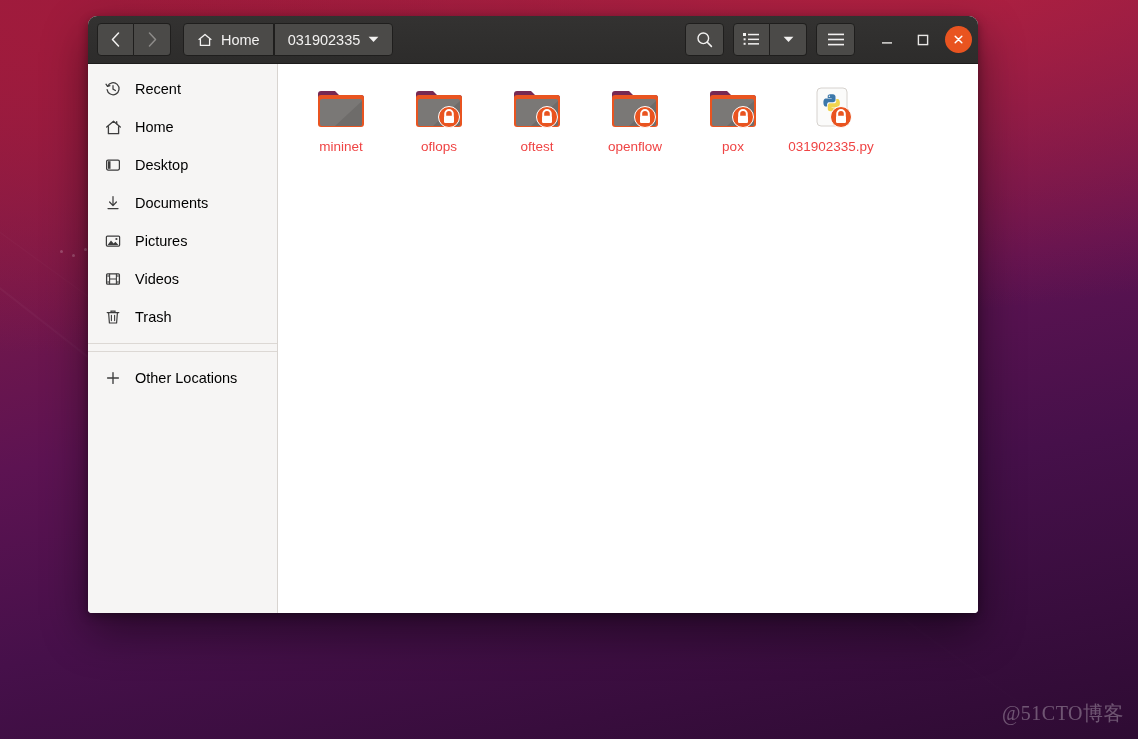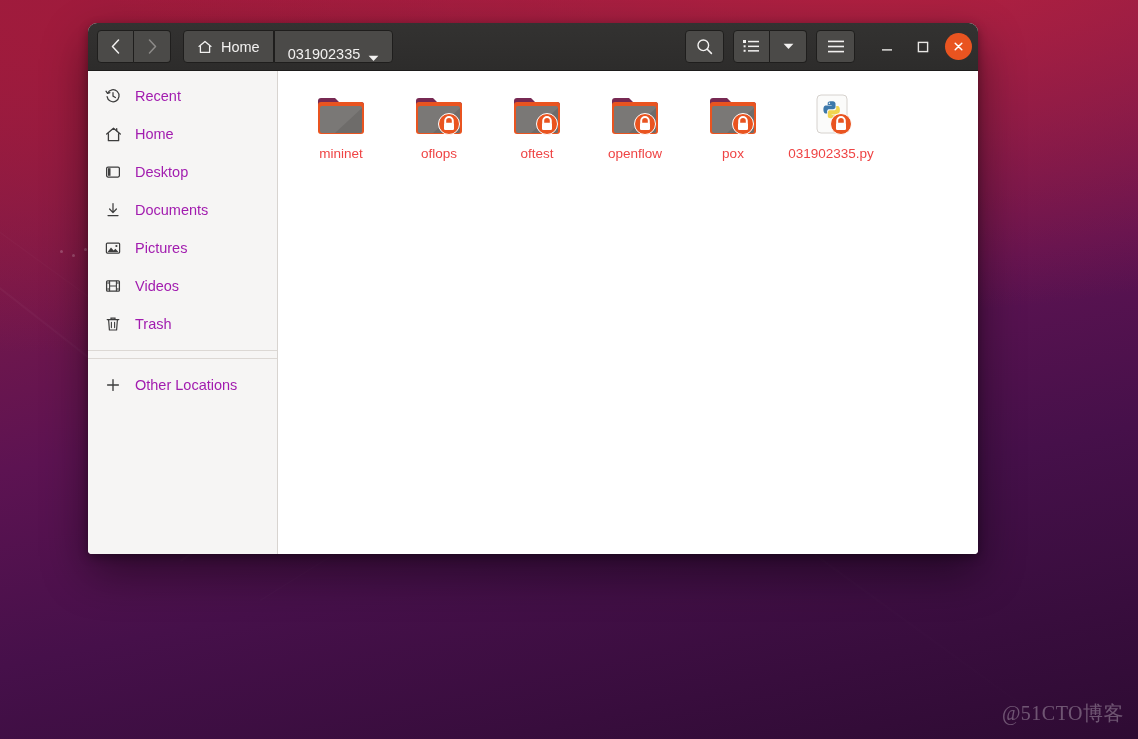--- a/index.html
+++ b/index.html
@@ -25,21 +25,21 @@
   .s4 { left:260px; top:600px; width:480px; height:1px; transform:rotate(-32deg); opacity:.4; }
   .s5 { left:700px; top:470px; width:520px; height:2px; transform:rotate(36deg); opacity:.35; }
   .bg-dots { position:absolute; left:60px; top:250px; }
   .bg-dots i {
     position:absolute; display:block; width:3px; height:3px; border-radius:50%;
     background:rgba(255,255,255,0.22);
   }
 
   
   .window {
-    position:absolute; left:88px; top:23px; width:890px; height:531px;
+    position:absolute; left:88px; top:16px; width:890px; height:597px;
     border-radius:9px 9px 4px 4px;
     box-shadow:0 18px 46px rgba(0,0,0,.45), 0 3px 10px rgba(0,0,0,.35);
     overflow:hidden;
     display:flex; flex-direction:column;
     background:#ffffff;
   }
   .titlebar {
     height:48px; flex:0 0 48px;
     background:linear-gradient(180deg,#333231 0%,#2d2c2b 100%);
     border-bottom:1px solid #1d1c1b;
@@ -61,40 +61,40 @@
   .tb-btn.disabled { color:#8d8b89; }
 
   .crumbs { display:flex; margin-left:12px; }
   .crumb {
     height:33px; background:#4b4a48; border:1px solid #1f1e1d;
     display:flex; align-items:center; gap:8px; padding:0 13px;
     color:#f2f1f0; font-size:14.5px; cursor:pointer; white-space:nowrap;
   }
   .crumb + .crumb { border-left:1px solid #1f1e1d; }
   .crumbs .crumb:first-child { border-radius:4px 0 0 4px; }
-  .crumbs .crumb:last-child { border-radius:0 4px 4px 0;align-items:flex-end; }
+  .crumbs .crumb:last-child { border-radius:0 4px 4px 0; }
 
   .tb-right { margin-left:auto; display:flex; align-items:center; gap:9px; }
   .win-ctl {
     width:27px; height:27px; display:flex; align-items:center; justify-content:center;
     color:#e8e6e4; cursor:pointer; border-radius:50%;
   }
   .win-ctl.close { background:#e95420; color:#fff; }
   .gap-ctl { margin-left:9px; }
 
   
   .wbody { flex:1; display:flex; min-height:0; }
   .sidebar {
     width:190px; flex:0 0 190px; background:#f6f5f4;
     border-right:1px solid #d8d4d0;
     padding-top:6px; overflow:hidden;
   }
   .side-item {
     height:38px; display:flex; align-items:center; gap:13px;
-    padding:0 12px 0 16px; color:#a21caf; font-size:14.5px; cursor:pointer;
+    padding:0 12px 0 16px; color:#000000; font-size:14.5px; cursor:pointer;
   }
   .side-icon { width:18px; height:18px; flex:0 0 18px; display:flex; align-items:center; justify-content:center; color:#3d3d3d; }
   .side-label { flex:1; overflow:hidden; white-space:nowrap; text-overflow:ellipsis; }
   .side-sep { height:1px; background:#dcd8d4; margin:7px 0; }
   .eject-btn {
     width:24px; height:24px; border:1px solid #cfcbc7; border-radius:50%;
     background:#f6f5f4; display:flex; align-items:center; justify-content:center;
     color:#4a4a4a; cursor:pointer; flex:0 0 24px;
   }
 

